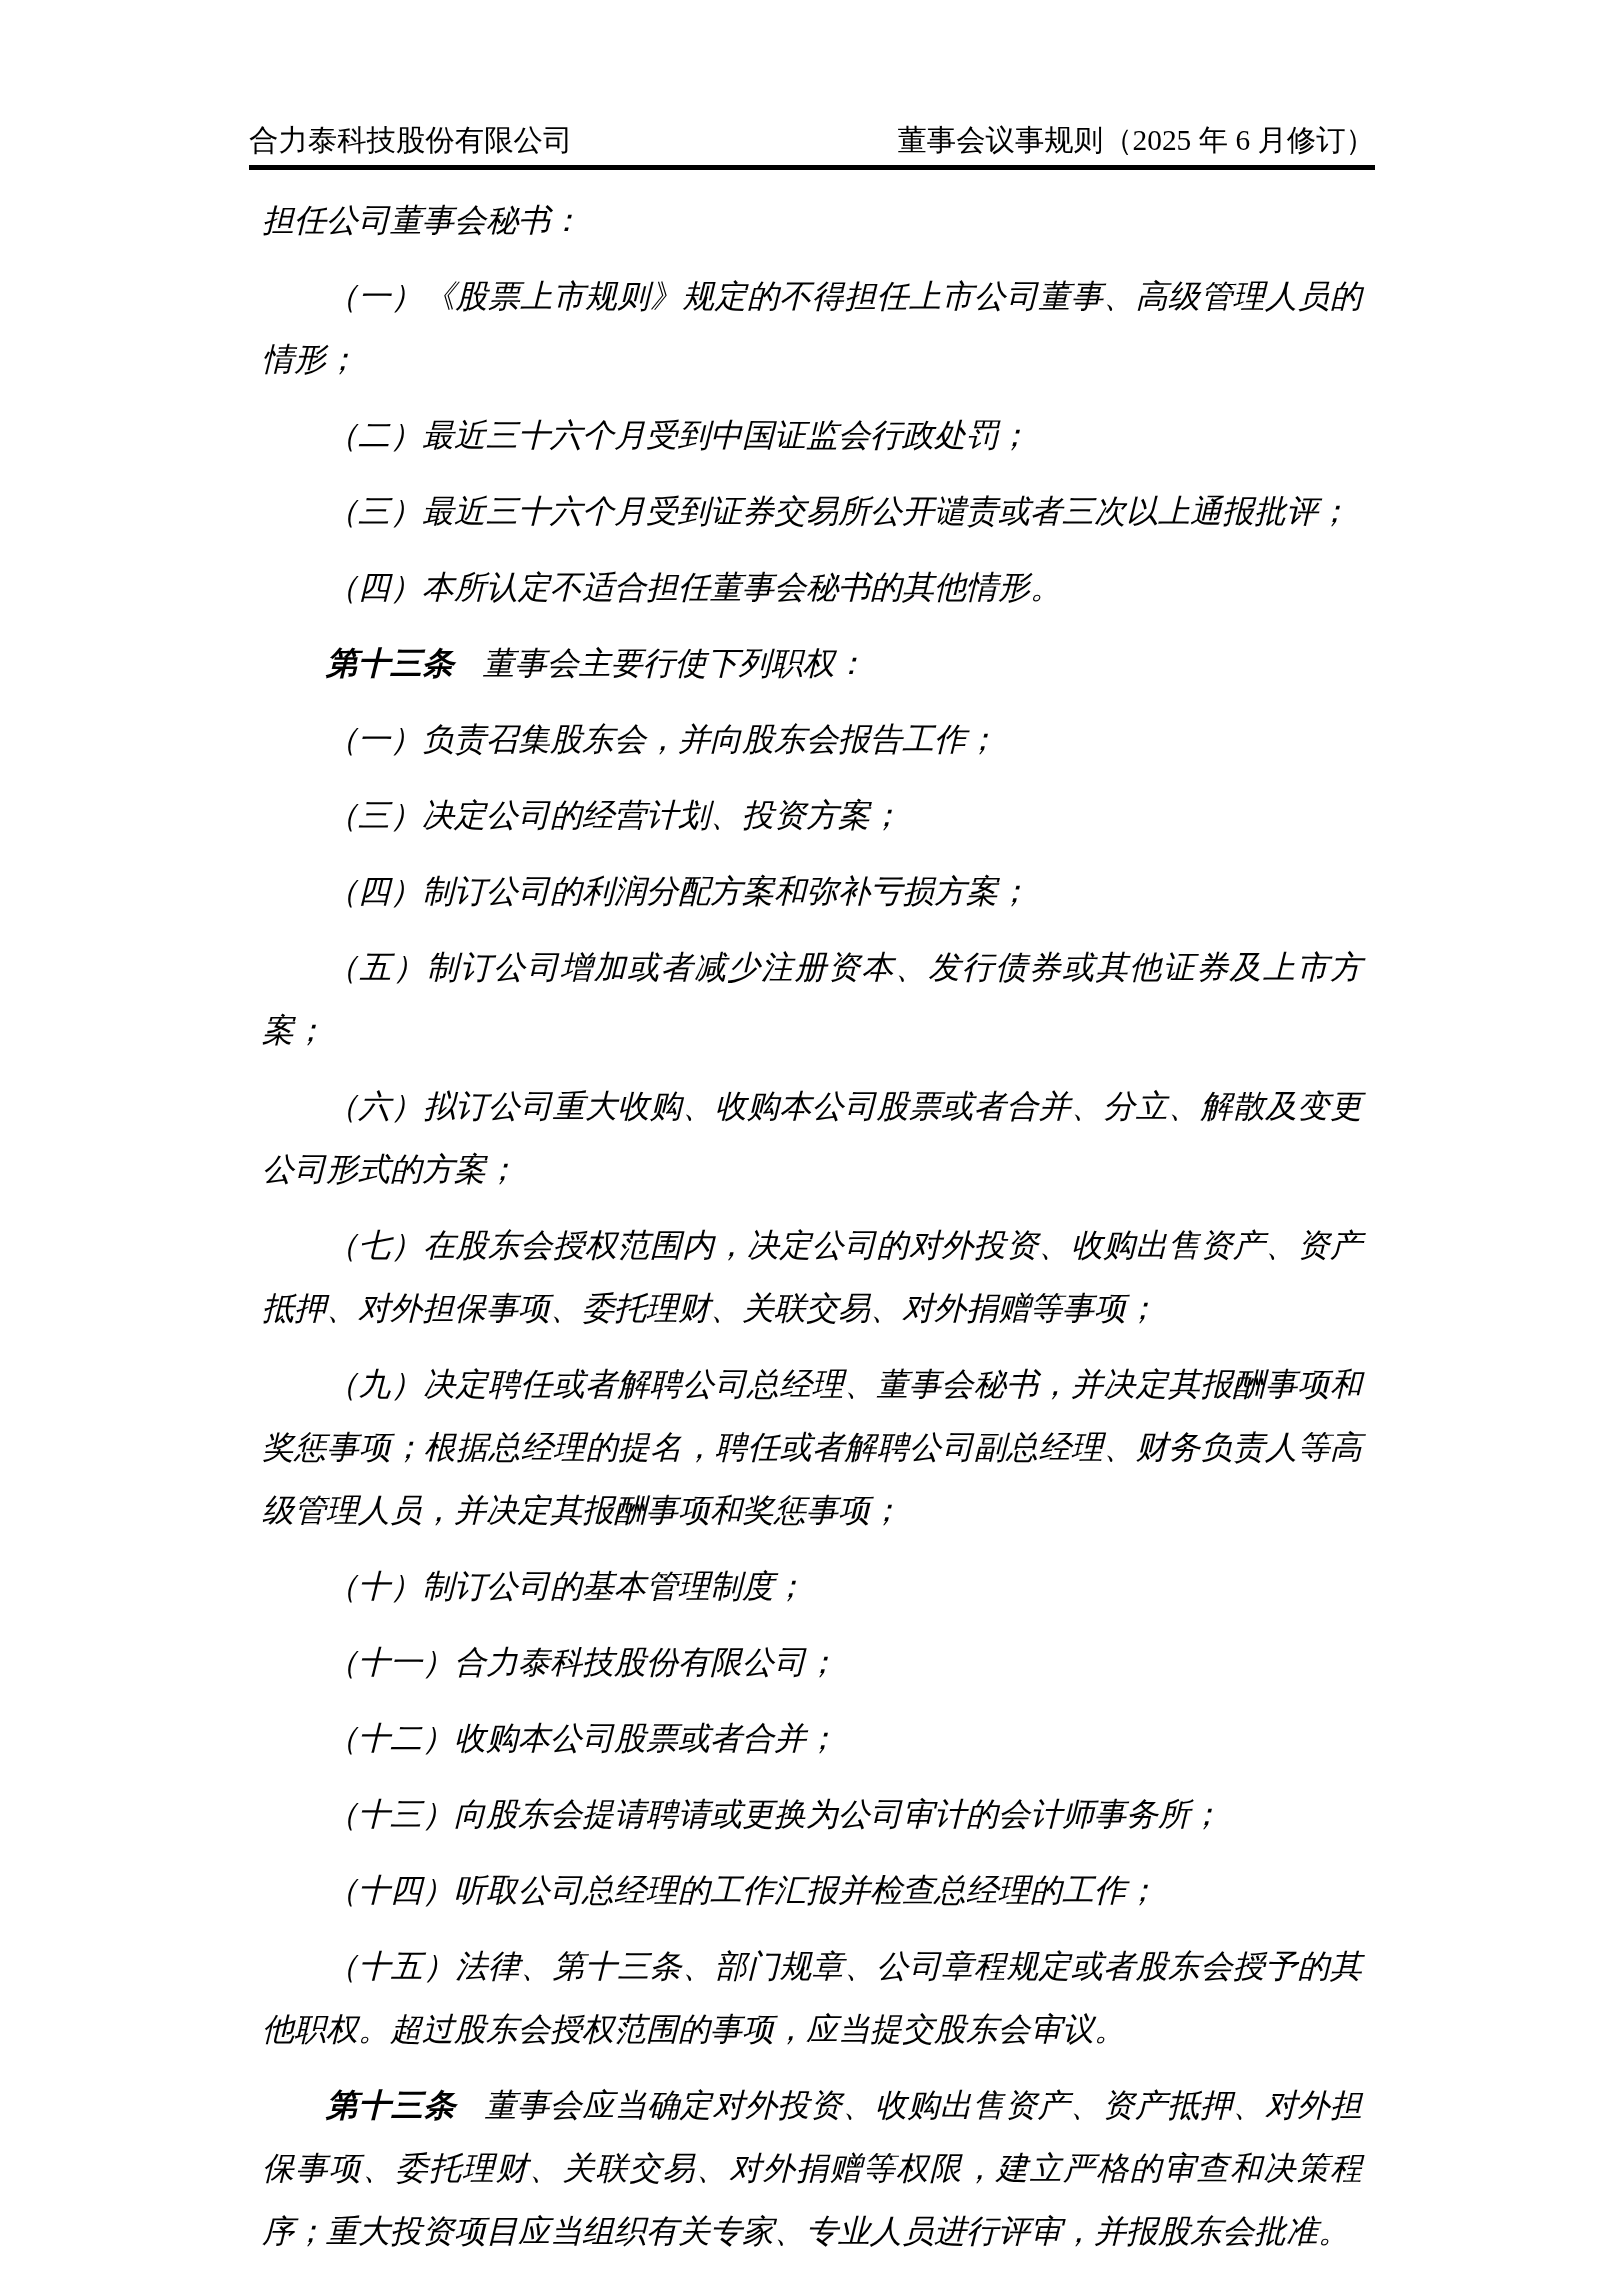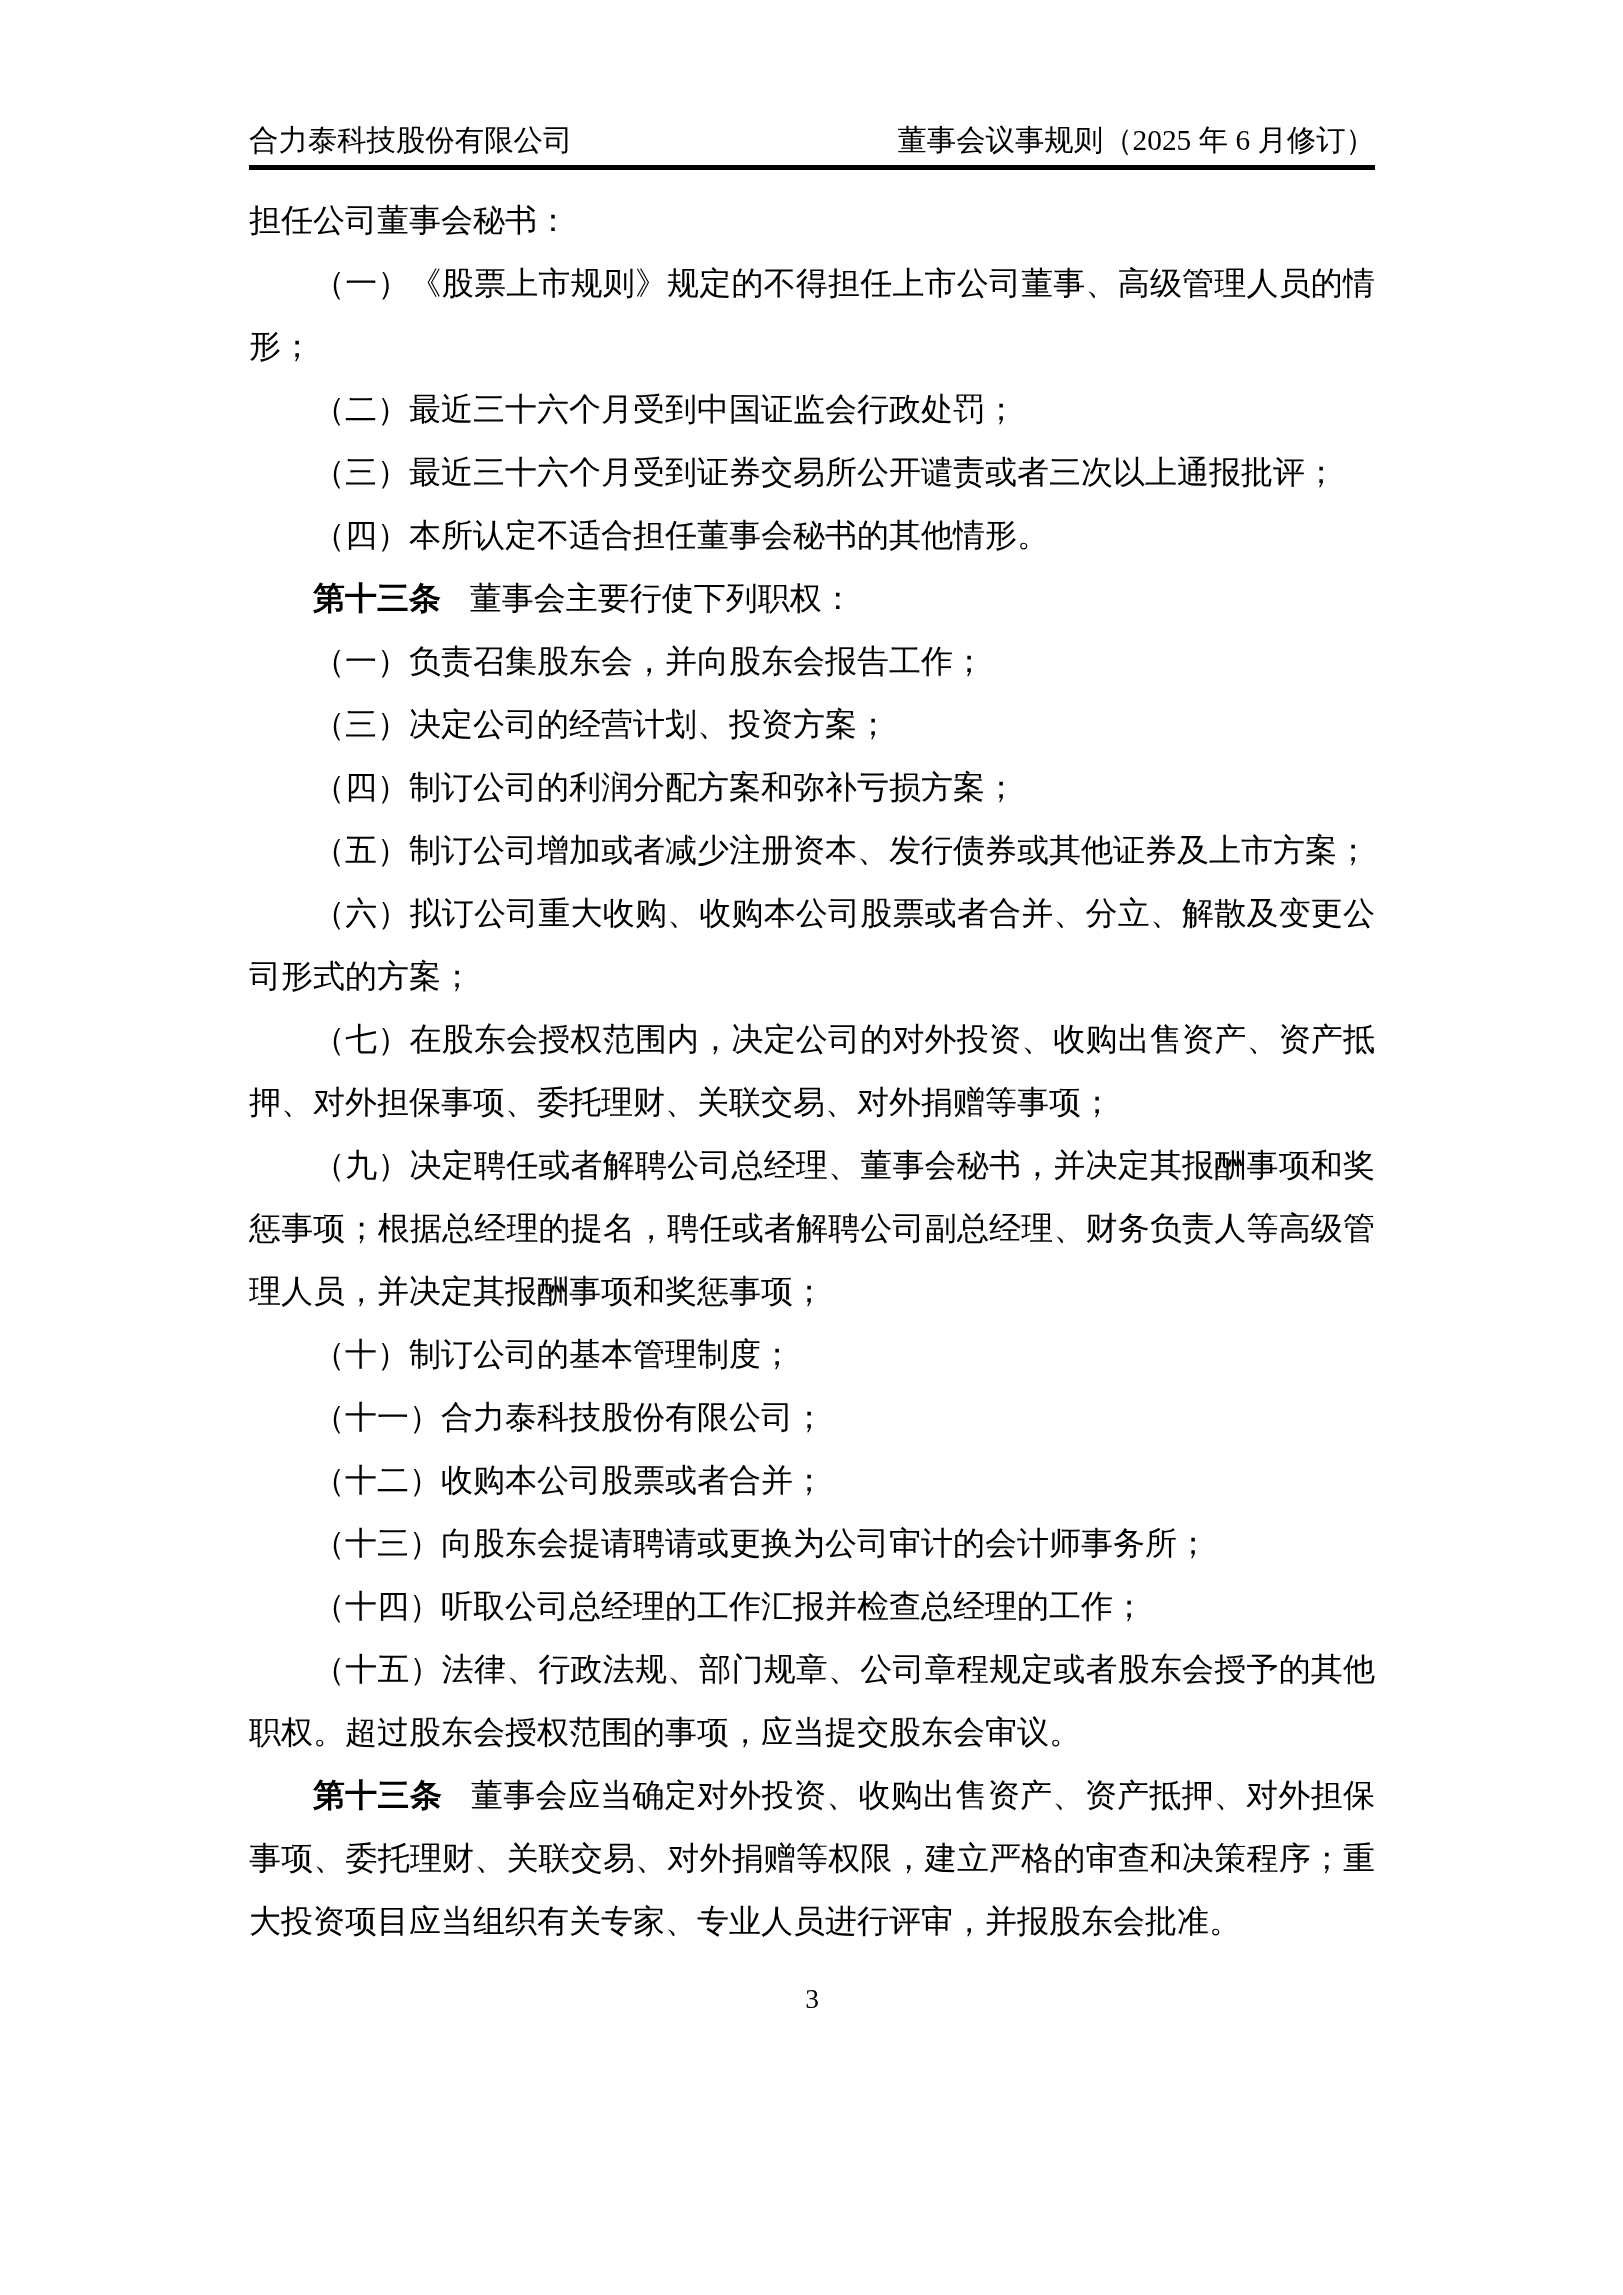--- a/index.html
+++ b/index.html
@@ -29,27 +29,28 @@
     padding-bottom: 7.9px;
     border-bottom: 5.9px solid #000000;
     font-size: 29.4px;
     line-height: 34px;
     white-space: nowrap;
   }
   .body-text {
     margin-top: 19.6px;
   }
   .para {
-    margin: 0;
+    margin: 13px;
     font-size: 32px;
     line-height: 63px;
     text-align: justify;
     text-align-last: left;
     letter-spacing: 0;
     word-break: break-all;
+    font-style: italic;
   }
   .para.indent {
     text-indent: 2em;
   }
   .article-no {
     font-weight: bold;
     margin-right: 0.9em;
   }
   .footer {
     margin-top: 26px;
@@ -81,21 +82,21 @@
         <p class="para indent"><span>（四）制订公司的利润分配方案和弥补亏损方案；</span></p>
         <p class="para indent"><span>（五）制订公司增加或者减少注册资本、发行债券或其他证券及上市方案；</span></p>
         <p class="para indent"><span>（六）拟订公司重大收购、收购本公司股票或者合并、分立、解散及变更公司形式的方案；</span></p>
         <p class="para indent"><span>（七）在股东会授权范围内，决定公司的对外投资、收购出售资产、资产抵押、对外担保事项、委托理财、关联交易、对外捐赠等事项；</span></p>
         <p class="para indent"><span>（九）决定聘任或者解聘公司总经理、董事会秘书，并决定其报酬事项和奖惩事项；根据总经理的提名，聘任或者解聘公司副总经理、财务负责人等高级管理人员，并决定其报酬事项和奖惩事项；</span></p>
         <p class="para indent"><span>（十）制订公司的基本管理制度；</span></p>
         <p class="para indent"><span>（十一）合力泰科技股份有限公司；</span></p>
         <p class="para indent"><span>（十二）收购本公司股票或者合并；</span></p>
         <p class="para indent"><span>（十三）向股东会提请聘请或更换为公司审计的会计师事务所；</span></p>
         <p class="para indent"><span>（十四）听取公司总经理的工作汇报并检查总经理的工作；</span></p>
-        <p class="para indent"><span>（十五）法律、行政法规、部门规章、公司章程规定或者股东会授予的其他职权。超过股东会授权范围的事项，应当提交股东会审议。</span></p>
+        <p class="para indent"><span>（十五）法律、第十三条、部门规章、公司章程规定或者股东会授予的其他职权。超过股东会授权范围的事项，应当提交股东会审议。</span></p>
         <p class="para indent"><b class="article-no">第十三条</b><span>董事会应当确定对外投资、收购出售资产、资产抵押、对外担保事项、委托理财、关联交易、对外捐赠等权限，建立严格的审查和决策程序；重大投资项目应当组织有关专家、专业人员进行评审，并报股东会批准。</span></p>
       </main>
 
     <footer class="footer">
       <span>3</span>
     </footer>
 
   </div>
 </div>
 

